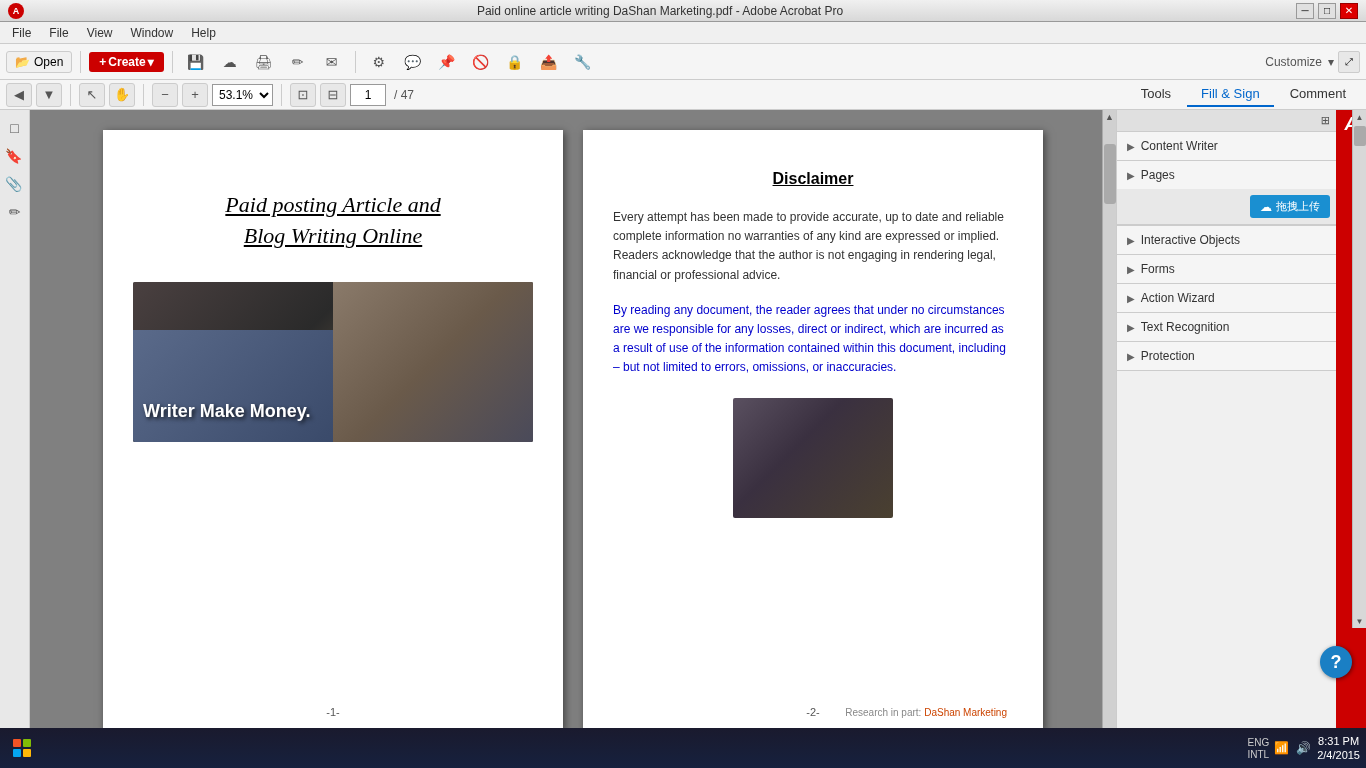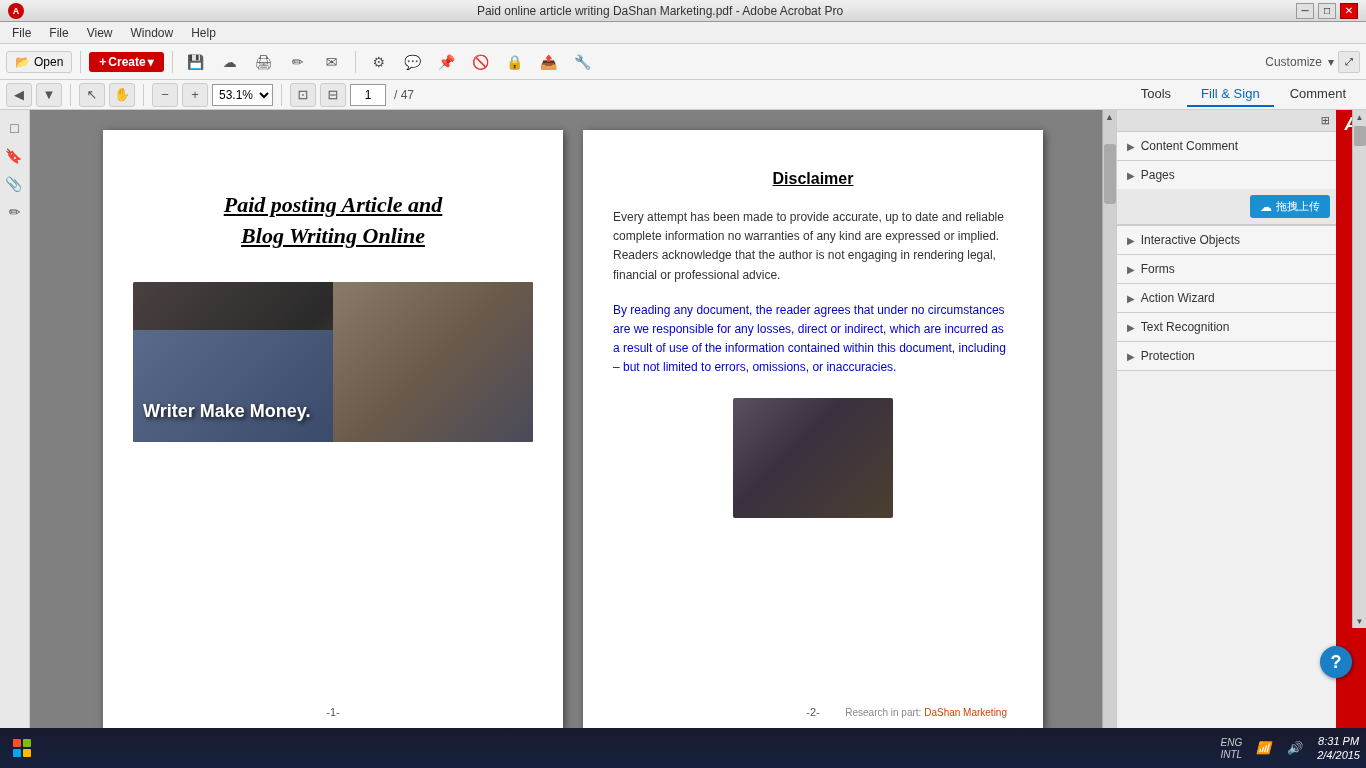--- a/index.html
+++ b/index.html
@@ -129,21 +129,21 @@
     
     .page1-title {
       text-align: center;
       margin-top: 20px;
       margin-bottom: 30px;
     }
     .page1-title h1 {
       font-family: Georgia, serif;
       font-size: 22px;
       font-style: italic;
-      font-weight: bold;
+      font-weight: normal;
       text-decoration: underline;
       color: #000;
       line-height: 1.4;
     }
     .page1-images {
       display: flex;
       gap: 8px;
       margin-top: 20px;
     }
     .img-placeholder {
@@ -253,21 +253,21 @@
       background: linear-gradient(to bottom, #1a1a2e, #16213e);
       display: flex;
       align-items: center;
       padding: 0 6px;
       gap: 4px;
       z-index: 100;
     }
     .start-btn { width: 32px; height: 32px; display: flex; align-items: center; justify-content: center; }
     .start-grid { display: grid; grid-template-columns: 1fr 1fr; gap: 2px; width: 18px; height: 18px; }
     .start-cell { background: white; border-radius: 1px; }
-    .taskbar-right { margin-left: auto; display: flex; align-items: center; gap: 13px; font-size: 11px; color: white; font-style: italic; }
+    .taskbar-right { margin-left: auto; display: flex; align-items: center; gap: 4px; font-size: 11px; color: white; }
     .sys-icon { width: 18px; height: 18px; display: flex; align-items: center; justify-content: center; font-size: 12px; color: #ccc; }
     .clock { text-align: center; font-size: 11px; color: white; line-height: 1.3; }
 
     
     .help-btn {
       position: fixed;
       right: 14px;
       bottom: 90px;
       width: 32px; height: 32px;
       background: #1a7fc4;
@@ -430,21 +430,21 @@
   </div>
 
   <div class="right-panel">
     <div class="right-panel-header">
       <span class="panel-collapse-btn">⊞</span>
     </div>
 
     <div class="panel-section">
       <div class="panel-section-header">
         <span class="panel-arrow">▶</span>
-        <span>Content Comment</span>
+        <span>Content Writer</span>
       </div>
     </div>
 
     <div class="panel-section">
       <div class="panel-section-header">
         <span class="panel-arrow">▶</span>
         <span>Pages</span>
       </div>
       <div class="pages-section-content">
         <div class="upload-btn">

